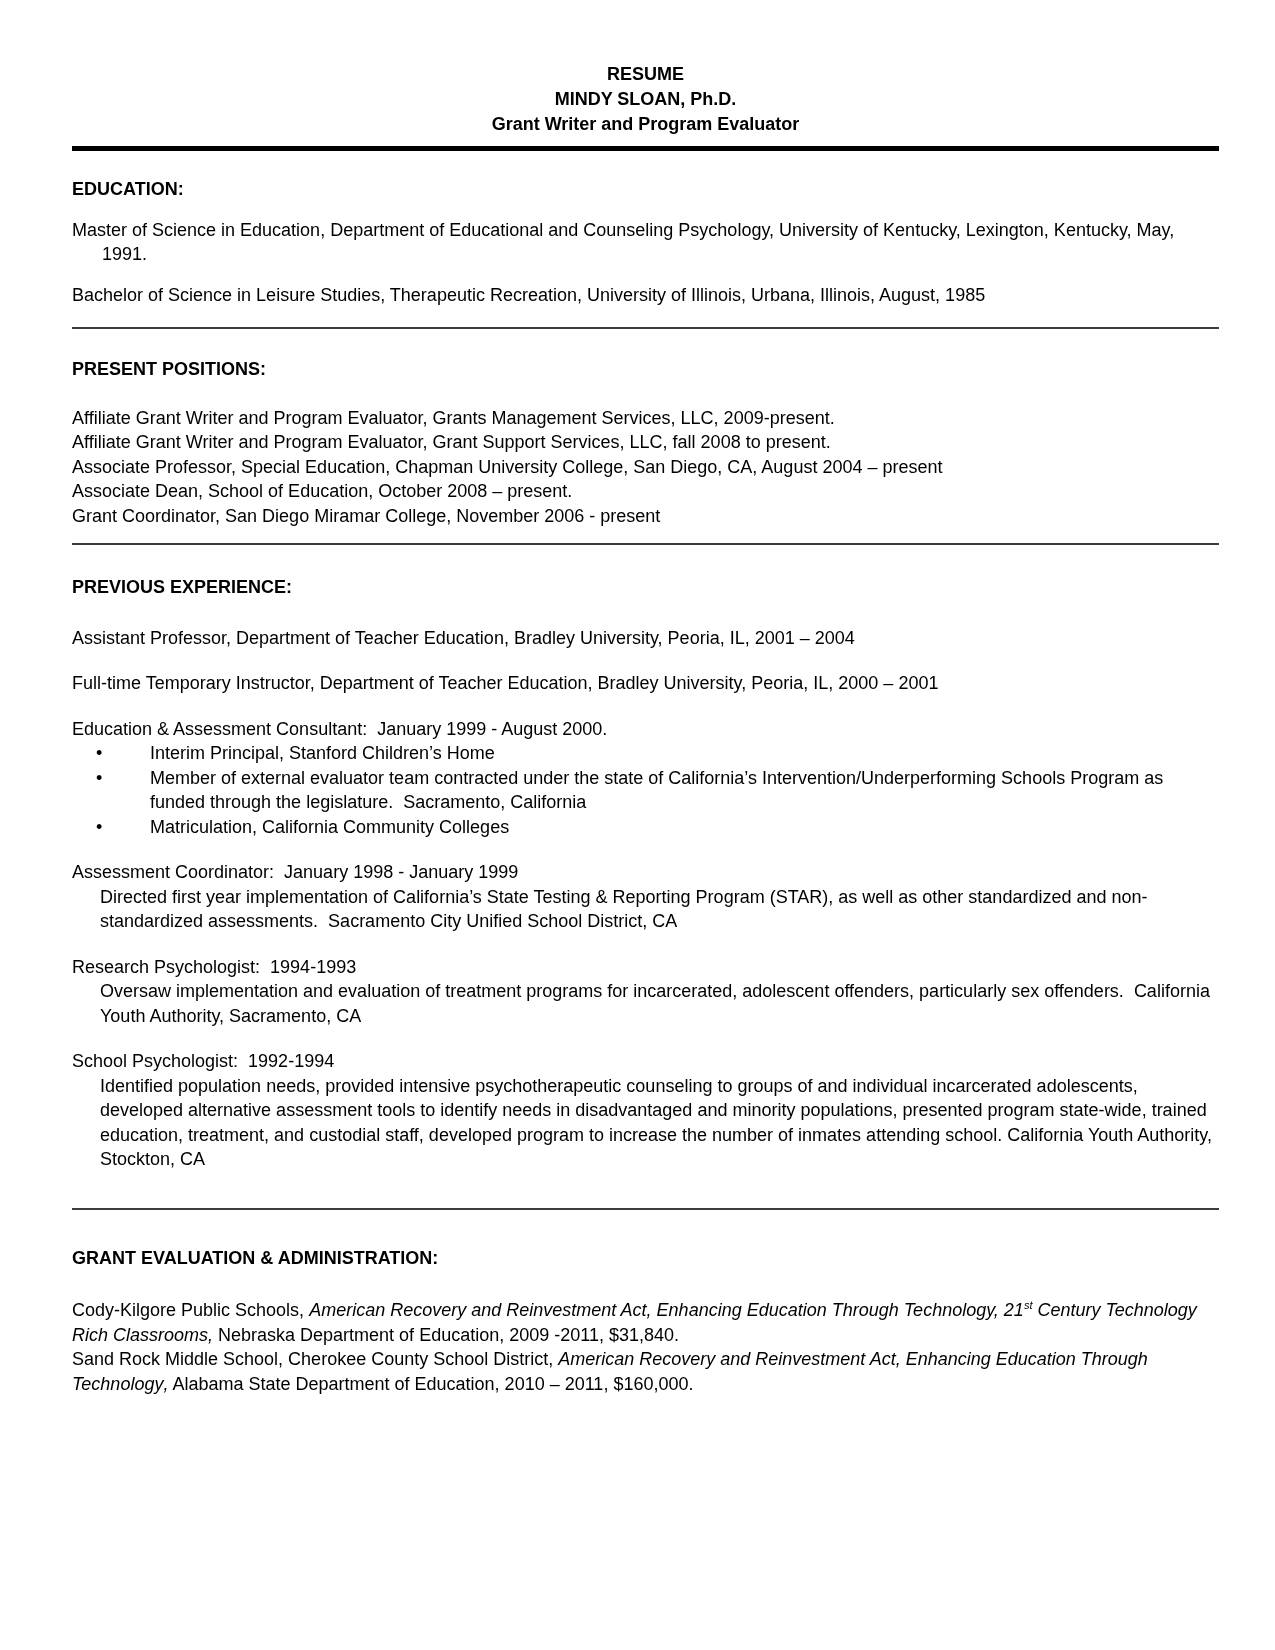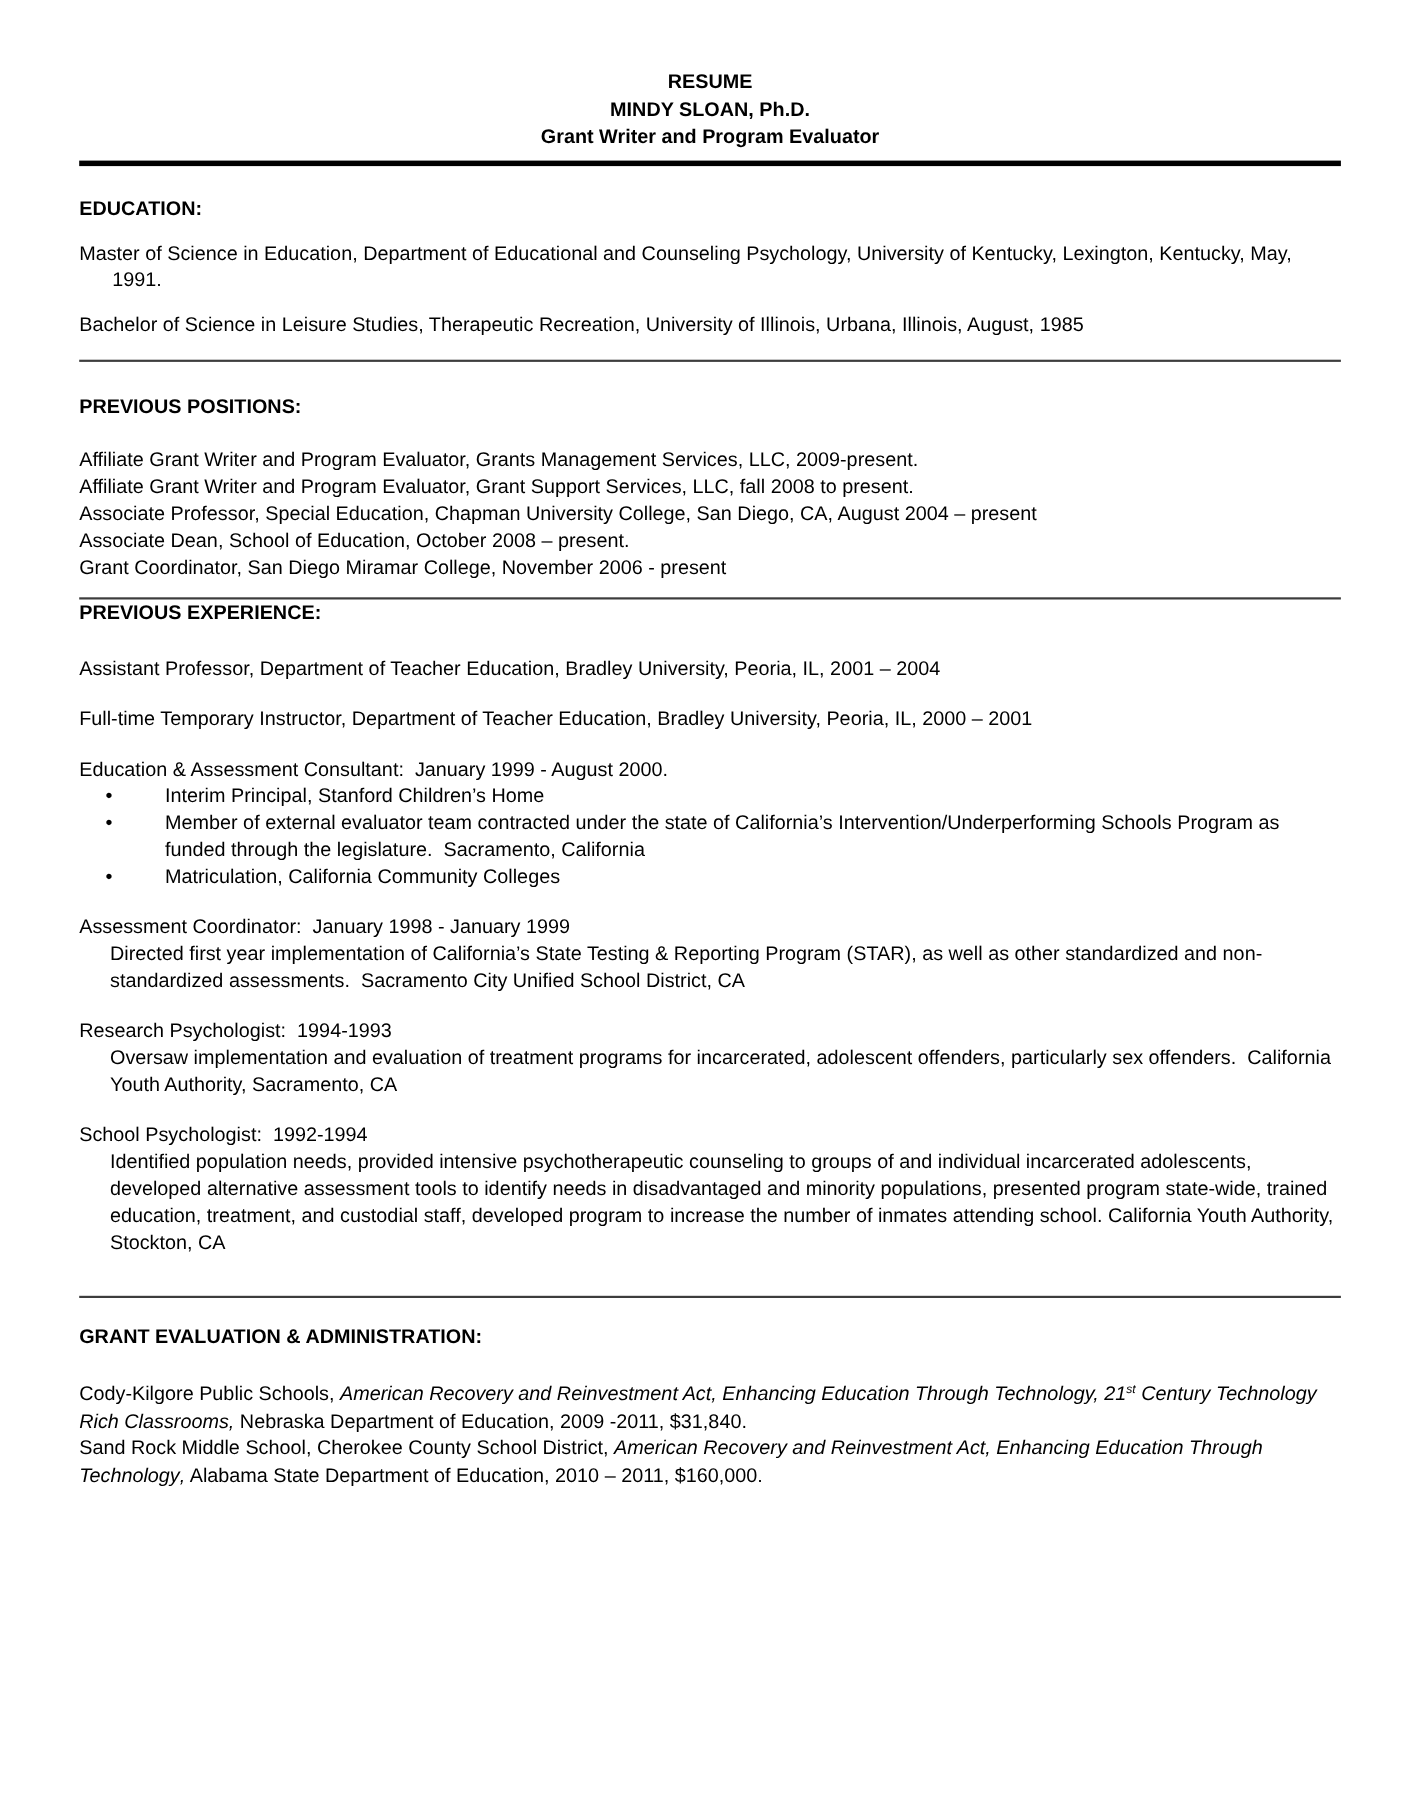--- a/index.html
+++ b/index.html
@@ -45,22 +45,22 @@
 
   
   h2 {
     font-size: 18px;
     font-weight: 700;
     line-height: 24.5px;
     margin: 0;
   }
   .h-edu { margin-top: 26px; }
   .h-pp  { margin-top: 28px; }
-  .h-pe  { }
-  .h-ge  { margin-top: 23px; }
+  .h-pe  { margin-top: 30px; }
+  .h-ge  { margin-top: 36px; }
 
   
   p { margin: 0; }
   .edu-entry {
     padding-left: 30px;
     text-indent: -30px;
     margin-top: 16px;
   }
   .edu-entry.first { margin-top: 24px; }
 
@@ -112,21 +112,21 @@
 
   <section>
     <h2 class="h-edu" data-bind="education.heading">EDUCATION:</h2>
     <p class="edu-entry" data-bind="education.entries.1">Master of Science in Education, Department of Educational and Counseling Psychology, University of Kentucky, Lexington, Kentucky, May, 1991.</p>
     <p class="edu-entry" data-bind="education.entries.2">Bachelor of Science in Leisure Studies, Therapeutic Recreation, University of Illinois, Urbana, Illinois, August, 1985</p>
   </section>
 
   <hr class="rule-thin rule-pp">
 
   <section>
-    <h2 class="h-pp" data-bind="present_positions.heading">PREVIOUS POSITIONS:</h2>
+    <h2 class="h-pp" data-bind="present_positions.heading">PRESENT POSITIONS:</h2>
     <div class="pp-list">
       <div data-bind="present_positions.items.0">Affiliate Grant Writer and Program Evaluator, Grants Management Services, LLC, 2009-present.</div>
       <div data-bind="present_positions.items.1">Affiliate Grant Writer and Program Evaluator, Grant Support Services, LLC, fall 2008 to present.</div>
       <div data-bind="present_positions.items.2">Associate Professor, Special Education, Chapman University College, San Diego, CA, August 2004 – present</div>
       <div data-bind="present_positions.items.3">Associate Dean, School of Education, October 2008 – present.</div>
       <div data-bind="present_positions.items.4">Grant Coordinator, San Diego Miramar College, November 2006 - present</div>
     </div>
   </section>
 
   <hr class="rule-thin rule-pe">

